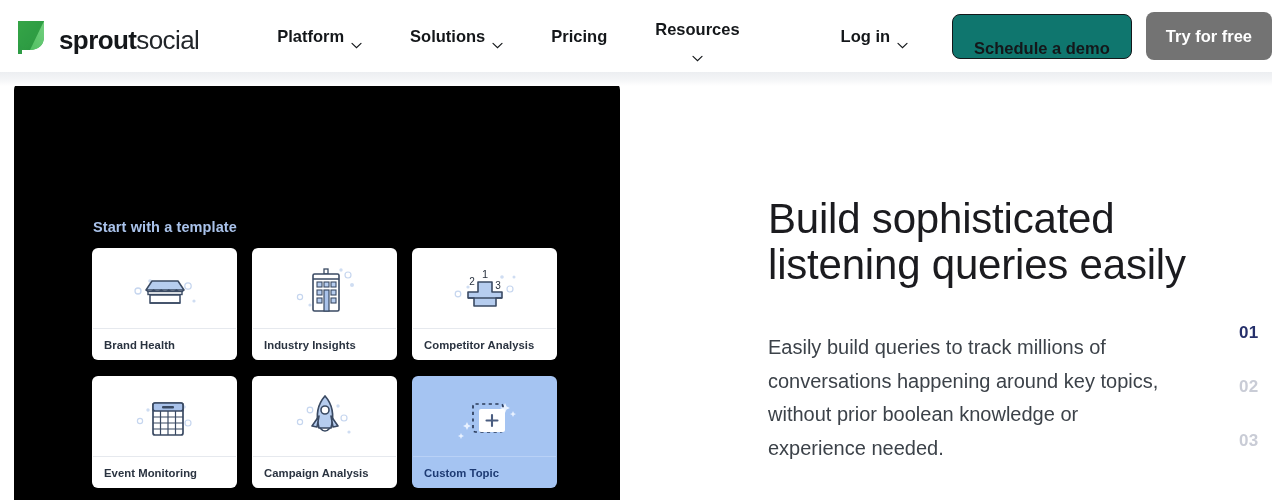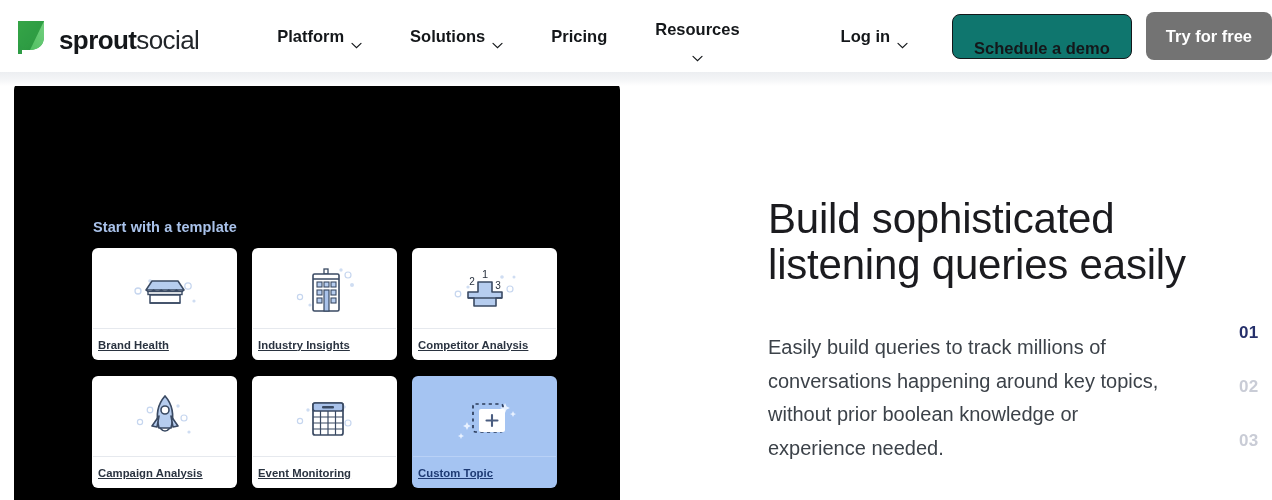--- a/index.html
+++ b/index.html
@@ -144,26 +144,25 @@
   }
   .card-art svg { display: block; }
   .card-divider {
     height: 1px; background: #e6e9ee;
     margin: 0 1px;
   }
   .card.selected .card-divider { background: #b9d1f6; }
   .card-label {
     height: 31px;
     display: flex; align-items: center;
-    padding-left: 6px;
+    padding-left: 12px;
     font-size: 11.3px; font-weight: 700;
     color: #2a3340;
     letter-spacing: 0.05px;
     white-space: nowrap;
-    text-decoration: underline;
   }
   .card.selected .card-label { color: #1d3a73; }
 
   
   .right {
     position: absolute;
     left: 768px; top: 196px;
     width: 432px;
   }
   .headline {
@@ -336,39 +335,20 @@
           <path d="M26 31 h10 V21 h14 v10 h10 v6 h-6 v8 H32 v-8 h-6 Z" fill="#b6cdef" stroke="#3a4a63" stroke-width="1.6" stroke-linejoin="round"></path>
           <path d="M26 37 h34" stroke="#3a4a63" stroke-width="1.4"></path>
         </svg>
       </div>
       <div class="card-divider"></div>
       <div class="card-label">Competitor Analysis</div>
     </div>
 
     <div class="card">
       <div class="card-art">
-        <svg width="78" height="60" viewBox="0 0 78 60">
-          <circle cx="14" cy="34" r="2.6" fill="none" stroke="#c6d6ef" stroke-width="1.2"></circle>
-          <circle cx="24" cy="22" r="2.8" fill="none" stroke="#c6d6ef" stroke-width="1.2"></circle>
-          <circle cx="58" cy="30" r="3" fill="none" stroke="#c6d6ef" stroke-width="1.2"></circle>
-          <circle cx="52" cy="18" r="1.7" fill="#cfddf2"></circle>
-          <circle cx="63" cy="44" r="1.6" fill="#cfddf2"></circle>
-          <path d="M39 8 C47 17 48 29 45 40 H33 C30 29 31 17 39 8 Z" fill="#b6cdef" stroke="#3a4a63" stroke-width="1.7" stroke-linejoin="round"></path>
-          <path d="M33 28 L26 38 L31 39 Z" fill="#b6cdef" stroke="#3a4a63" stroke-width="1.6" stroke-linejoin="round"></path>
-          <path d="M45 28 L52 38 L47 39 Z" fill="#b6cdef" stroke="#3a4a63" stroke-width="1.6" stroke-linejoin="round"></path>
-          <circle cx="39" cy="22" r="4" fill="#fff" stroke="#3a4a63" stroke-width="1.6"></circle>
-          <path d="M34 40 q5 6 10 0" fill="none" stroke="#3a4a63" stroke-width="1.6"></path>
-        </svg>
-      </div>
-      <div class="card-divider"></div>
-      <div class="card-label">Campaign Analysis</div>
-    </div>
-
-    <div class="card">
-      <div class="card-art">
         <svg width="78" height="58" viewBox="0 0 78 58">
           <circle cx="14" cy="32" r="2.6" fill="none" stroke="#c6d6ef" stroke-width="1.2"></circle>
           <circle cx="22" cy="21" r="1.7" fill="#cfddf2"></circle>
           <circle cx="62" cy="34" r="3" fill="none" stroke="#c6d6ef" stroke-width="1.2"></circle>
           <circle cx="58" cy="18" r="1.8" fill="#cfddf2"></circle>
           <rect x="27" y="14" width="30" height="32" rx="2" fill="#fff" stroke="#3a4a63" stroke-width="1.7"></rect>
           <rect x="27" y="14" width="30" height="8" rx="2" fill="#a9c2ea" stroke="#3a4a63" stroke-width="1.7"></rect>
           <rect x="36" y="17" width="12" height="2.4" rx="1" fill="#3a4a63"></rect>
           <g stroke="#3a4a63" stroke-width="1.2">
             <path d="M27 28 h30"></path>
@@ -377,20 +357,39 @@
             <path d="M34.5 22 v24"></path>
               <path d="M42 22 v24"></path>
               <path d="M49.5 22 v24"></path>
           </g>
         </svg>
       </div>
       <div class="card-divider"></div>
       <div class="card-label">Event Monitoring</div>
     </div>
 
+    <div class="card">
+      <div class="card-art">
+        <svg width="78" height="60" viewBox="0 0 78 60">
+          <circle cx="14" cy="34" r="2.6" fill="none" stroke="#c6d6ef" stroke-width="1.2"></circle>
+          <circle cx="24" cy="22" r="2.8" fill="none" stroke="#c6d6ef" stroke-width="1.2"></circle>
+          <circle cx="58" cy="30" r="3" fill="none" stroke="#c6d6ef" stroke-width="1.2"></circle>
+          <circle cx="52" cy="18" r="1.7" fill="#cfddf2"></circle>
+          <circle cx="63" cy="44" r="1.6" fill="#cfddf2"></circle>
+          <path d="M39 8 C47 17 48 29 45 40 H33 C30 29 31 17 39 8 Z" fill="#b6cdef" stroke="#3a4a63" stroke-width="1.7" stroke-linejoin="round"></path>
+          <path d="M33 28 L26 38 L31 39 Z" fill="#b6cdef" stroke="#3a4a63" stroke-width="1.6" stroke-linejoin="round"></path>
+          <path d="M45 28 L52 38 L47 39 Z" fill="#b6cdef" stroke="#3a4a63" stroke-width="1.6" stroke-linejoin="round"></path>
+          <circle cx="39" cy="22" r="4" fill="#fff" stroke="#3a4a63" stroke-width="1.6"></circle>
+          <path d="M34 40 q5 6 10 0" fill="none" stroke="#3a4a63" stroke-width="1.6"></path>
+        </svg>
+      </div>
+      <div class="card-divider"></div>
+      <div class="card-label">Campaign Analysis</div>
+    </div>
+
     <div class="card selected">
       <div class="card-art">
         <svg width="84" height="58" viewBox="0 0 84 58">
           <g fill="#e8f1ff">
             <path d="M62 14 l1.6 3.6 L67 19 l-3.4 1.4 L62 24 l-1.6-3.6 L57 19 l3.4-1.4 Z"></path>
             <path d="M70 22 l1 2.3 L73 25 l-2 1 L70 28 l-1-2 L67 25 l2-0.7 Z"></path>
             <path d="M24 33 l1.3 2.8 L28 37 l-2.7 1.2 L24 41 l-1.3-2.8 L20 37 l2.7-1.2 Z"></path>
             <path d="M18 44 l0.9 2 L21 47 l-2.1 0.9 L18 50 l-0.9-2.1 L15 47 l2.1-0.9 Z"></path>
           </g>
           <rect x="30" y="15" width="30" height="28" rx="2.5" fill="none" stroke="#2a3a58" stroke-width="1.7" stroke-dasharray="3.2 3.4"></rect>

